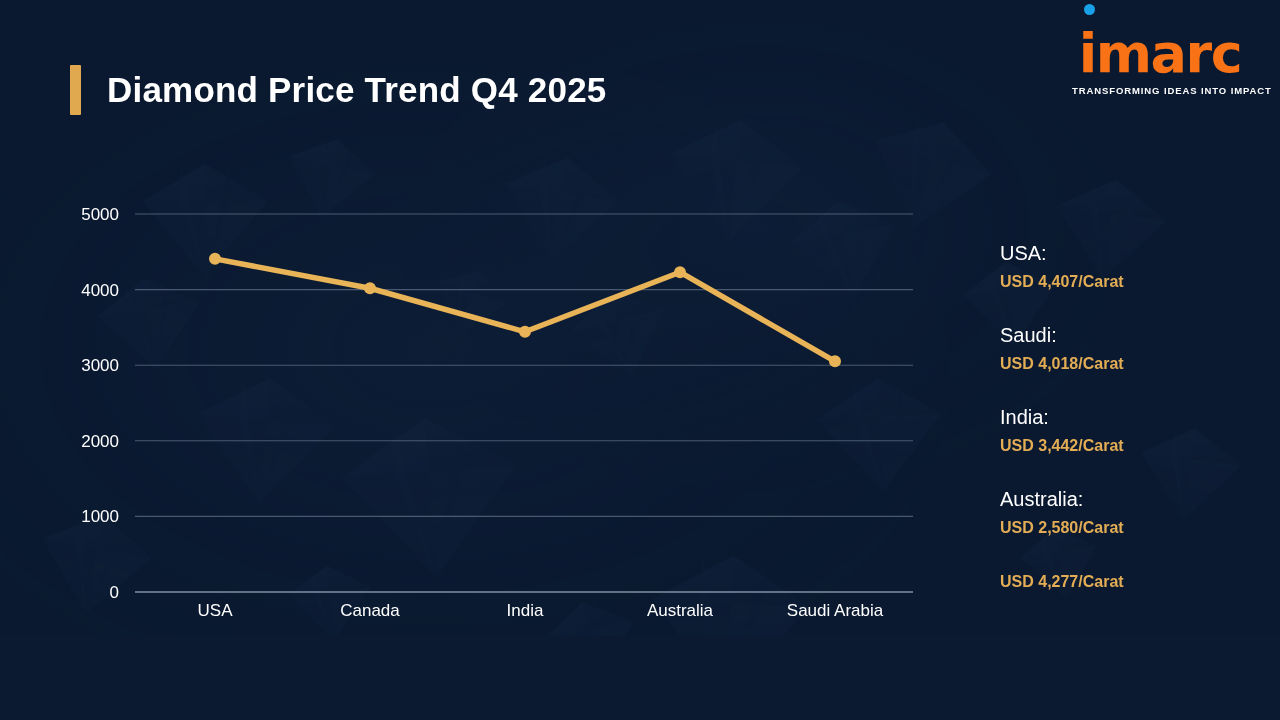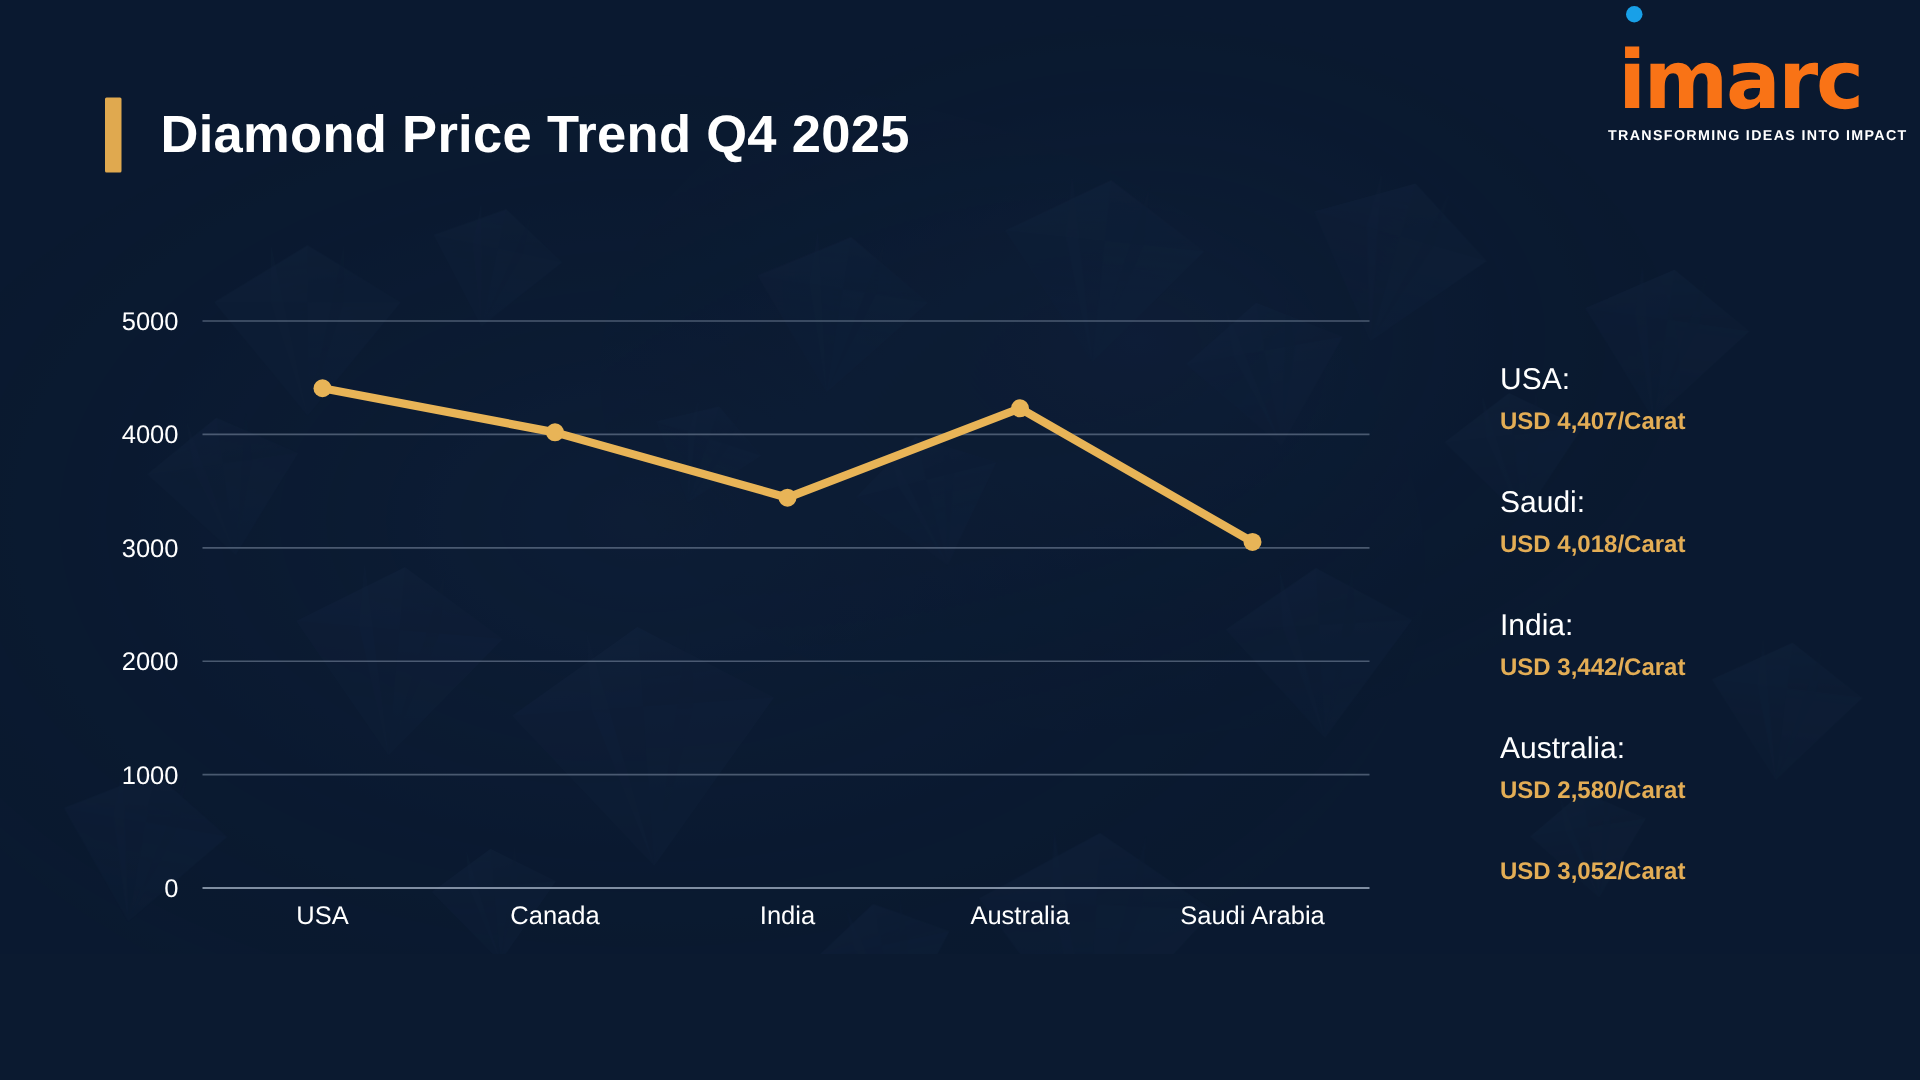--- a/index.html
+++ b/index.html
@@ -261,17 +261,17 @@
     </div>
     <div class="legend-entry">
       <div class="legend-country">India:</div>
       <div class="legend-value">USD 3,442/Carat</div>
     </div>
     <div class="legend-entry">
       <div class="legend-country">Australia:</div>
       <div class="legend-value">USD 2,580/Carat</div>
     </div>
     <div class="legend-entry">
-      <div class="legend-value">USD 3,052/Carat</div>
+      <div class="legend-value">USD 4,277/Carat</div>
     </div>
   </div>
 
 </div>
 
 </body></html>

